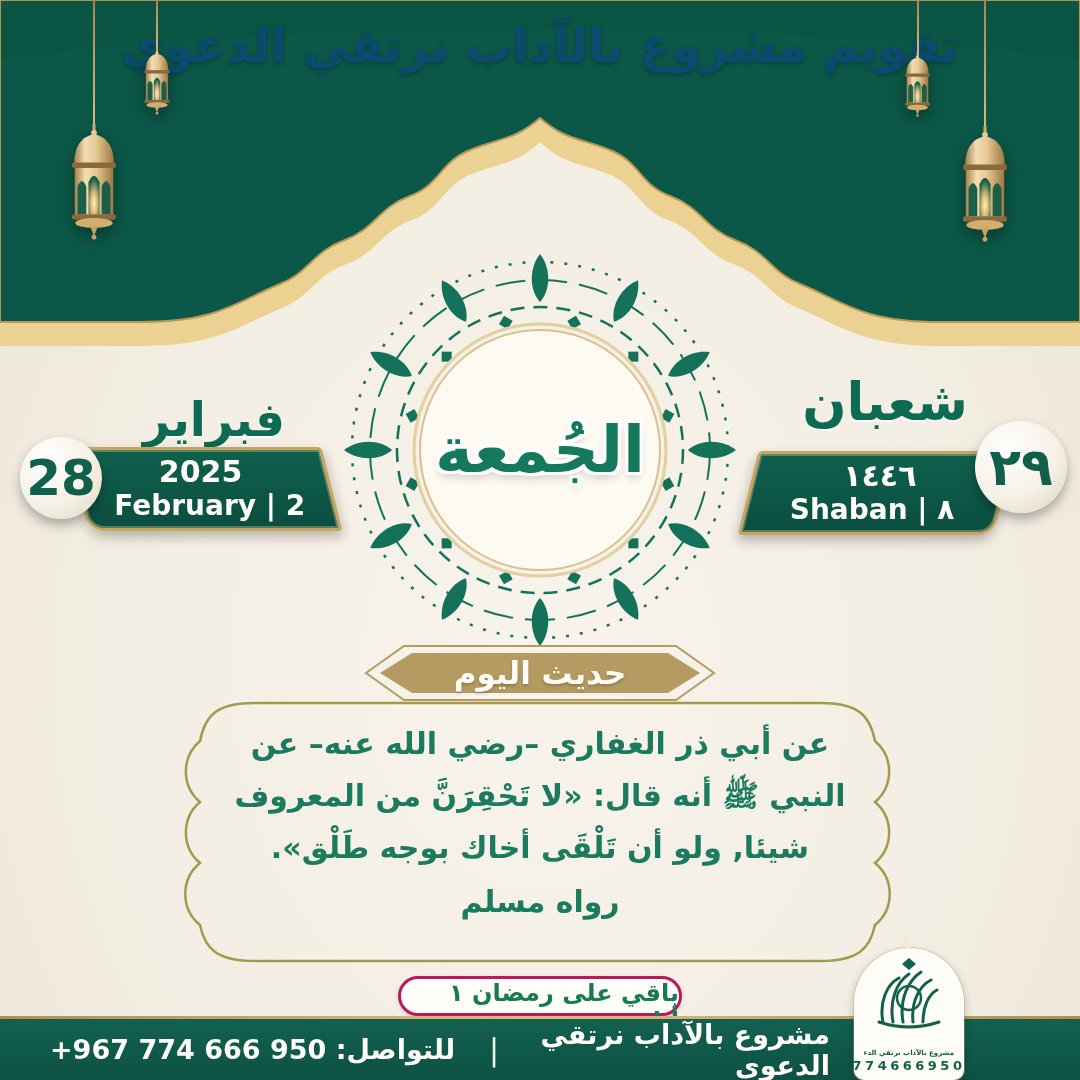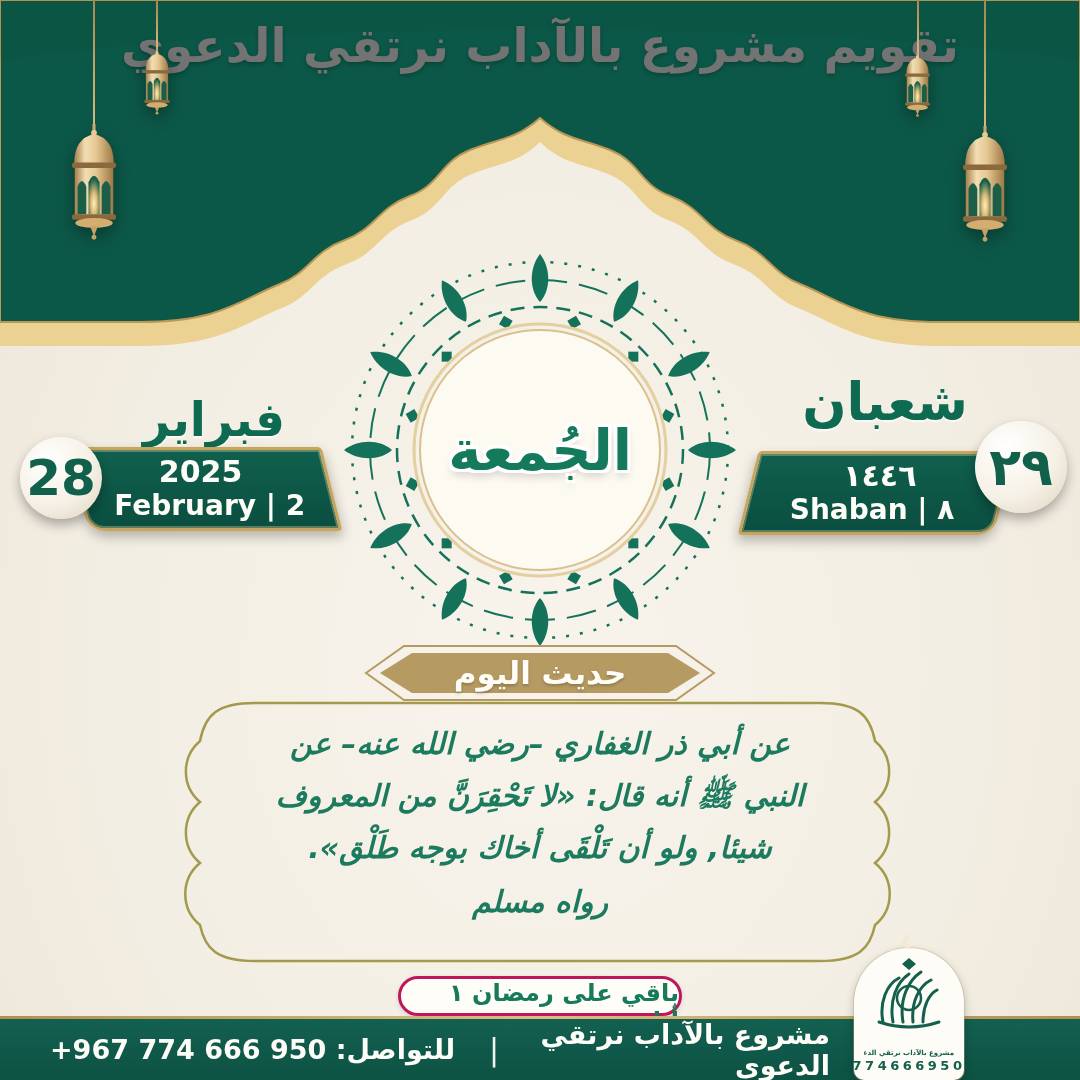--- a/index.html
+++ b/index.html
@@ -9,35 +9,35 @@
     font-family:"DejaVu Sans", sans-serif;
     background:radial-gradient(ellipse at 50% 62%, #f8f4ec 0%, #f3eee3 55%, #ece5d6 100%);
   }
 
   
   #header-svg { position:absolute; top:0; left:0; width:1080px; height:570px; }
 
   
   .header-title {
     position:absolute; top:18px; left:0; width:1080px;
-    text-align:center; color:#737373; font-size:47px; font-weight:bold;
+    text-align:center; color:#0c4a6e; font-size:47px; font-weight:bold;
     direction:rtl; letter-spacing:1px;
     text-shadow:0 2px 4px rgba(0,0,0,.25);
   }
 
   
   .hangline { position:absolute; width:2px; background:linear-gradient(#a8874e,#d9bb82); }
   .lantern { position:absolute; filter:drop-shadow(0 6px 8px rgba(0,0,0,.35)); }
 
   
   #mandala { position:absolute; left:342px; top:252px; width:396px; height:396px; }
   .day-name {
     position:absolute; left:390px; top:360px; width:300px; height:180px;
     display:flex; align-items:center; justify-content:center;
-    font-size:56px; font-weight:bold; color:#157a5c; direction:rtl;
+    font-size:64px; font-weight:bold; color:#157a5c; direction:rtl;
     text-shadow:3px 3px 0 #ffffff, -3px 3px 0 #ffffff, 3px -3px 0 #ffffff, -3px -3px 0 #ffffff, 0 6px 10px rgba(0,0,0,.18);
   }
 
   
   .month-ar {
     position:absolute; text-align:center; color:#0e6a50; font-weight:bold; direction:rtl;
     text-shadow:0 2px 2px rgba(255,255,255,.8);
   }
   .month-greg { left:94px; top:392px; width:240px; font-size:47px; }
   .month-hijri { left:765px; top:372px; width:240px; font-size:52px; }
@@ -75,21 +75,21 @@
     color:#fffdf6; font-size:31px; font-weight:bold; direction:rtl;
     text-shadow:0 2px 3px rgba(0,0,0,.2);
     text-align:right;
   }
 
   
   #frame-svg { position:absolute; left:118px; top:697px; width:844px; height:276px; }
   .hadith-text {
     position:absolute; left:160px; top:718px; width:760px;
     text-align:center; direction:rtl;
-    color:#1c7a5e; font-size:30px; font-weight:bold; line-height:52px;font-style:italic;
+    color:#1c7a5e; font-size:30px; font-weight:bold; line-height:52px;
   }
   .hadith-source { margin-top:2px;text-align:center; }
 
   
   .countdown {
     position:absolute; left:398px; top:976px; width:284px; height:40px;
     background:#fffdf7; border:3px solid #be185d; border-radius:21px;
     display:flex; align-items:flex-start; justify-content:center;
     color:#177a5b; font-size:24px; font-weight:bold; direction:rtl;
     box-shadow:0 2px 5px rgba(0,0,0,.12);

